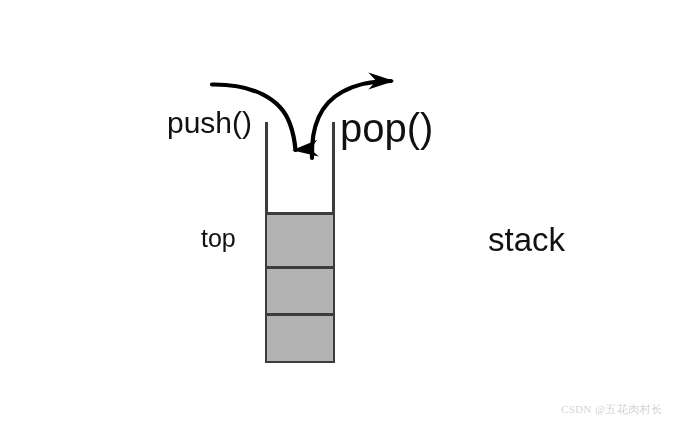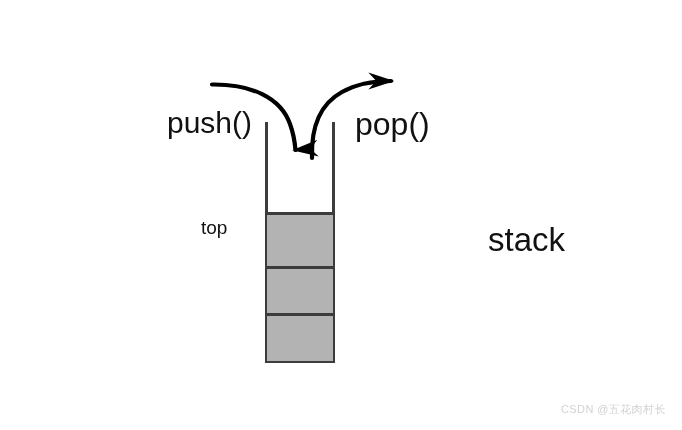--- a/index.html
+++ b/index.html
@@ -25,28 +25,28 @@
     font-weight: 400;
     white-space: nowrap;
     line-height: 1;
   }
   #label-push {
     left: 167px;
     top: 108px;
     font-size: 30px;
   }
   #label-pop {
-    left: 355px;
+    left: 340px;
     top: 108px;
-    font-size: 32px;
+    font-size: 40px;
   }
   #label-top {
     left: 201px;
-    top: 218px;
-    font-size: 19px;
+    top: 226px;
+    font-size: 25px;
   }
   #label-stack {
     left: 488px;
     top: 223px;
     font-size: 33px;
   }
   
   #stack-container {
     position: absolute;
     left: 265px;
@@ -92,21 +92,21 @@
     pointer-events: none;
   }
   #watermark {
     position: absolute;
     left: 561px;
     top: 402px;
     font-size: 11px;
     color: #d2d2d2;
     letter-spacing: 0.4px;
     white-space: nowrap;
-    font-family: Liberation Sans, sans-serif;
+    font-family: Liberation Serif, serif;
   }
 </style>
 </head>
 <body>
 
 <div id="canvas">
 
   <div class="label" id="label-push">push()</div>
 
   <div class="label" id="label-pop">pop()</div>

